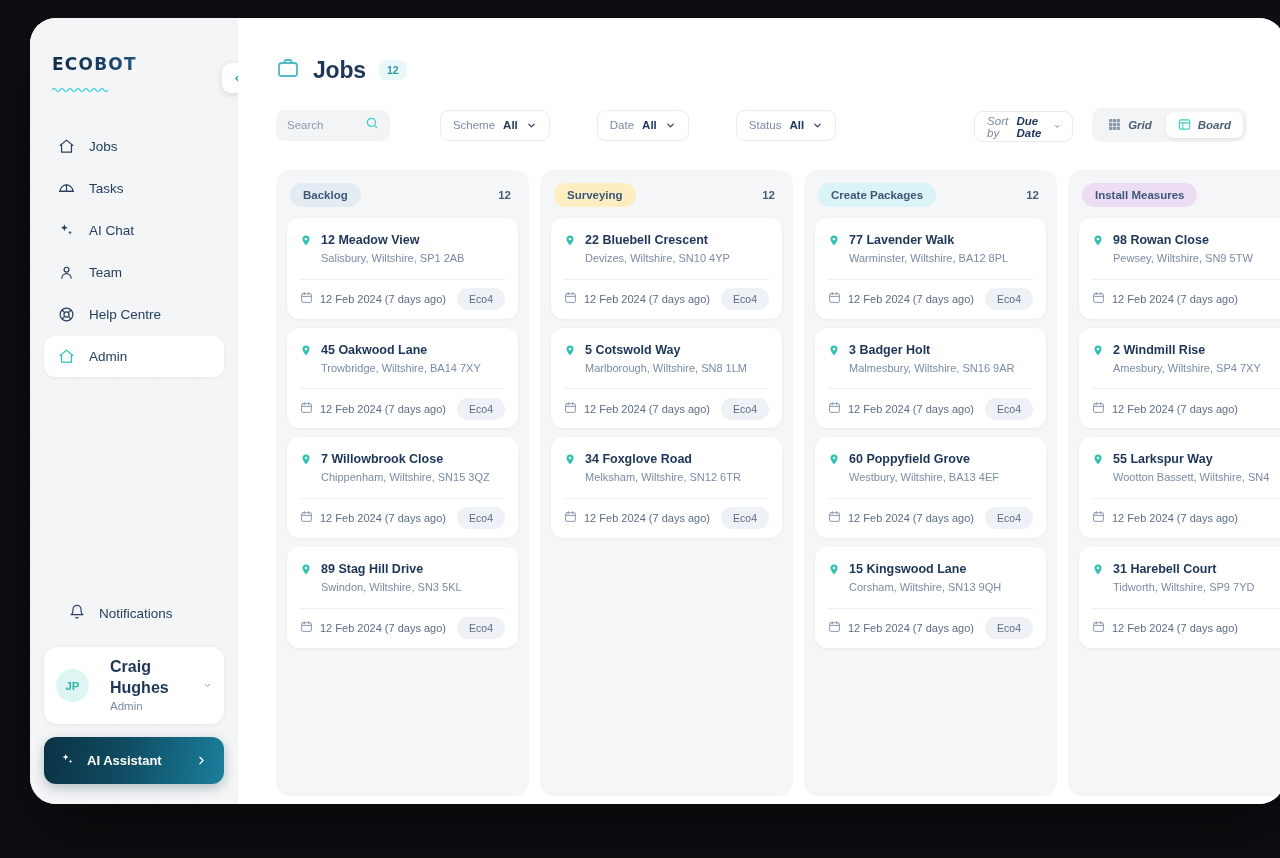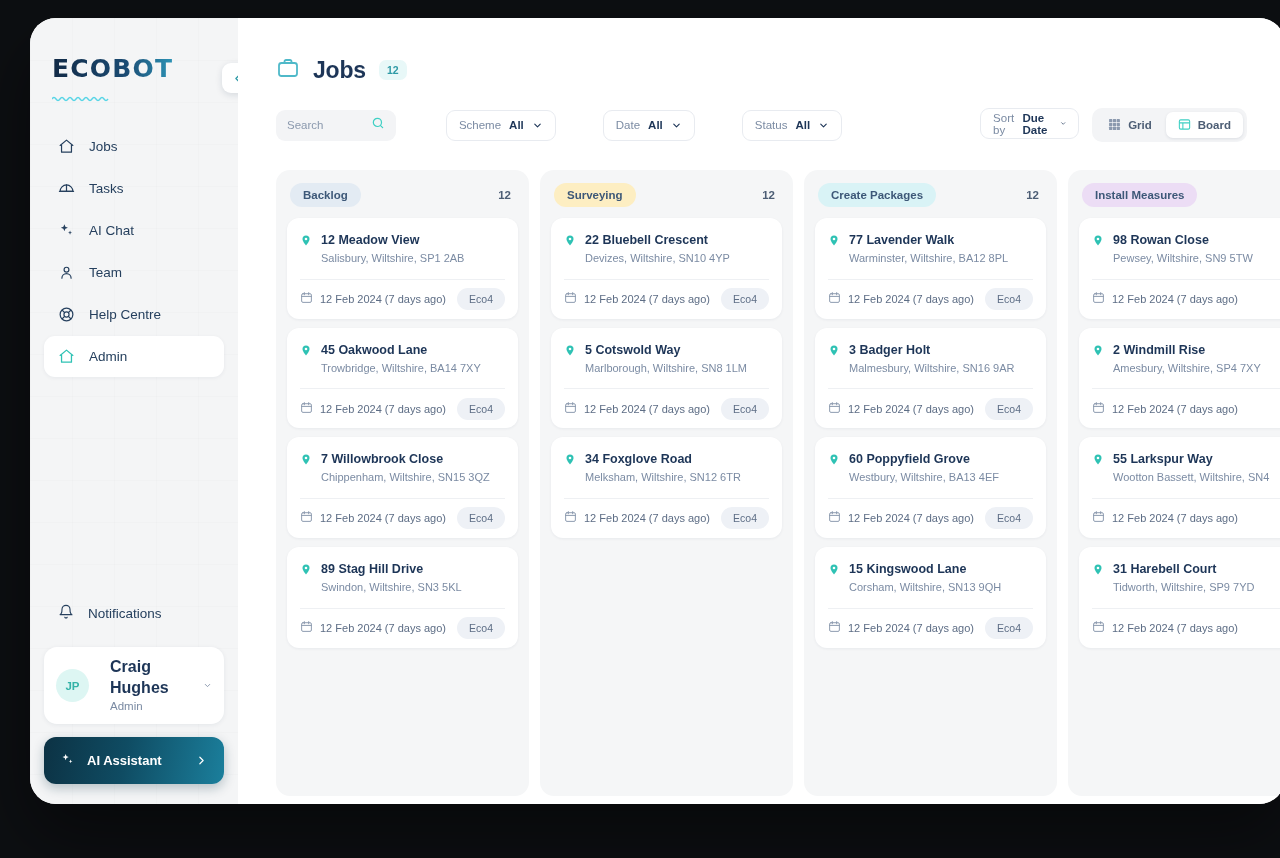--- a/index.html
+++ b/index.html
@@ -37,21 +37,21 @@
     display: flex;
     flex-direction: column;
   }
 
   .brand-row {
     padding: 36px 0 0 22px;
     position: relative;
     height: 100px;
   }
   .brand-logo {
-    font-size: 25px;
+    font-size: 17px;
     font-weight: 700;
     letter-spacing: 1.2px;
     background: linear-gradient(90deg, #122a46 0%, #1b4b73 40%, #35b8d8 78%, #3fd0e4 100%);
     -webkit-background-clip: text;
     background-clip: text;
     color: transparent;
     font-family: "DejaVu Sans", sans-serif;
   }
   .brand-squiggle {
     margin-top: 12px;
@@ -92,20 +92,21 @@
   .nav-spacer { flex: 1 1 auto; }
 
   .notif-row {
     display: flex; align-items: center; gap: 14px;
     padding: 0 28px;
     height: 40px;
     color: #26405e;
     font-size: 13.5px;
     font-weight: 500;
     cursor: pointer;
+    margin-left: 11px;
   }
 
   .user-card {
     margin: 14px 14px 0 14px;
     background: #fff;
     border-radius: 13px;
     padding: 10px 12px;
     display: flex;
     align-items: center;
     gap: 21px;
@@ -213,21 +214,21 @@
     align-items: center;
     gap: 8px;
     padding: 0 12px;
     cursor: pointer;
     background: #fff;
     margin-left: 36px;
   }
   .filter-label { font-size: 11.5px; color: #7b8ba3; }
   .filter-value { font-size: 11.5px; color: #1d3557; font-weight: 700; }
 
-  .toolbar-right { display: flex; align-items: flex-start; gap: 13px; margin-left: 88px; }
+  .toolbar-right { display: flex; align-items: flex-end; gap: 19px; margin-left: 88px; font-style: italic; }
 
   .view-toggle {
     background: #f3f4f6;
     border-radius: 10px;
     padding: 4px;
     display: flex;
     gap: 2px;
   }
   .view-opt {
     display: flex; align-items: center; gap: 7px;

